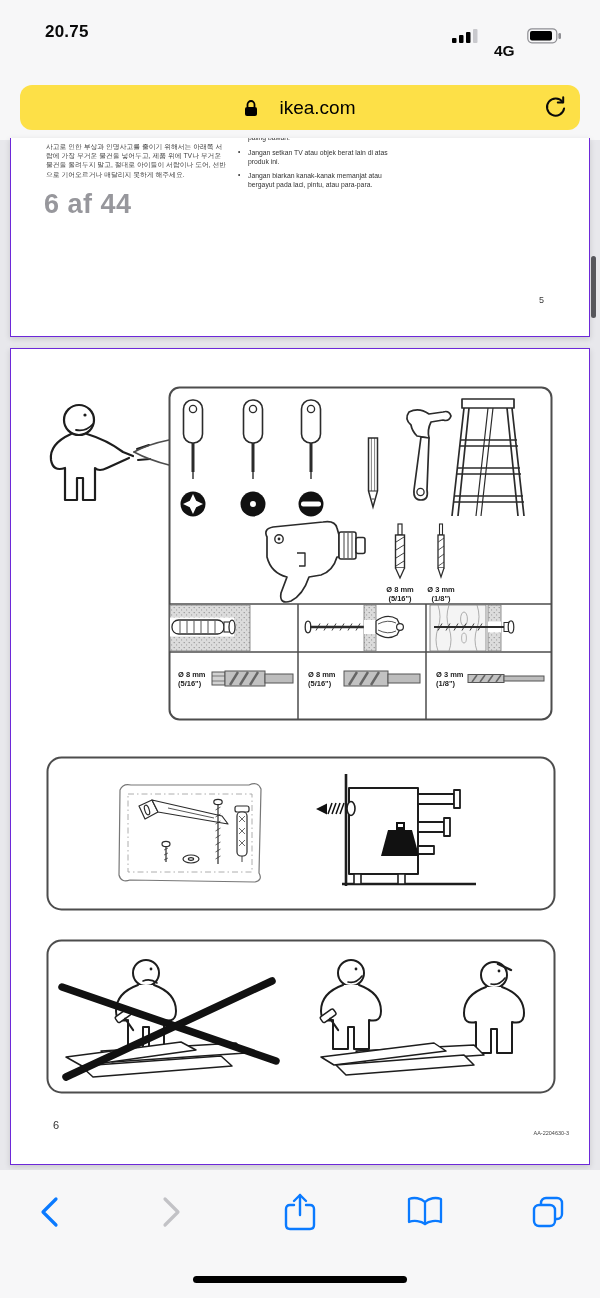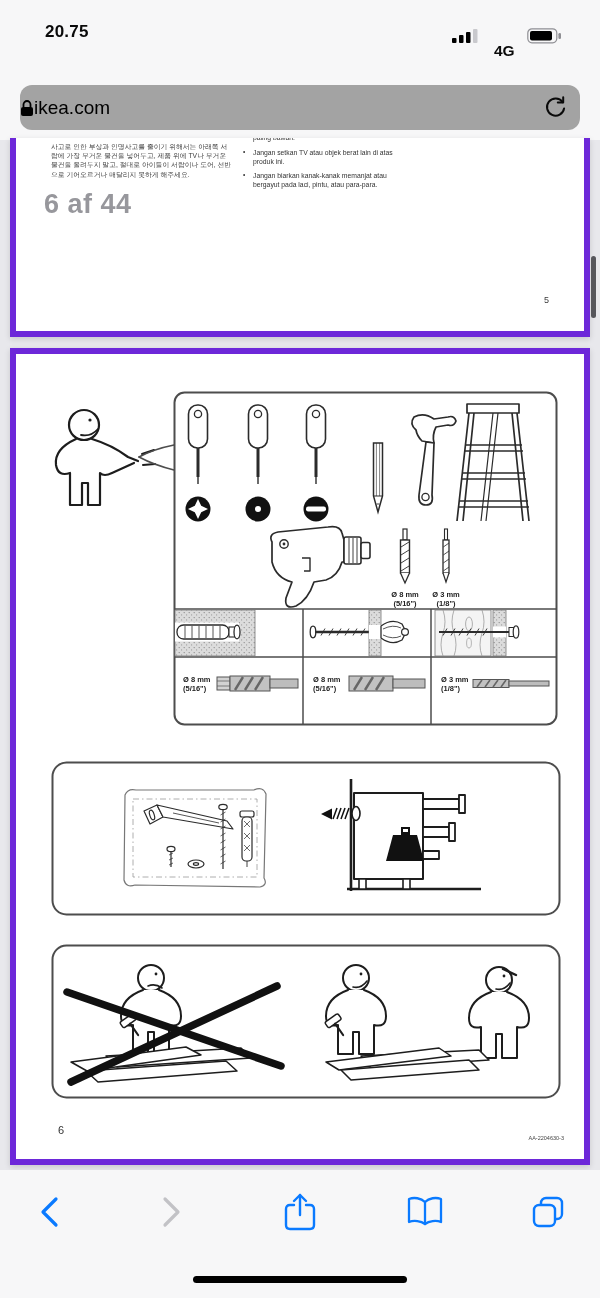--- a/index.html
+++ b/index.html
@@ -5,28 +5,28 @@
   * { margin:0; padding:0; box-sizing:border-box; }
   html,body { width:600px; height:1298px; overflow:hidden; }
   body { font-family:"Liberation Sans", sans-serif; background:#f7f7f8; position:relative; }
   .abs { position:absolute; }
 
   
   .time { left:45px; top:22px; font-size:17px; font-weight:700; color:#0a0a0a; letter-spacing:.2px; }
   .net-label { left:494px; top:26px; font-size:15.5px; font-weight:600; color:#0a0a0a;margin-top:16px; }
 
   
-  .url-pill { left:20px; top:85px; width:560px; height:45px; background:#a3a3a3; border-radius:12px;
-              display:flex; align-items:center; justify-content:flex-start; gap:0; }
+  .url-pill { left:20px; top:85px; width:560px; height:45px; background:#fde047; border-radius:12px;
+              display:flex; align-items:center; justify-content:center; gap:21px; }
   .url-text { font-size:19px; color:#000; }
   .reload { position:absolute; right:13px; top:10px; }
 
   
   .viewport { left:0; top:140px; width:600px; height:1030px; background:#e8e8ec; }
-  .page { position:absolute; left:10px; width:580px; background:#fff; border:6px solid #6d28d9;
+  .page { position:absolute; left:10px; width:580px; background:#fff; border:1px solid #6d28d9;
           box-shadow:0 2px 6px rgba(0,0,0,.14); overflow:hidden; }
   .page5 { top:-2px; height:199px; border-top:none; }
   .page6 { top:208px; height:817px; }
   .korean { position:absolute; left:35px; top:4px; width:182px; font-size:6.8px; line-height:1.36; color:#3b3b3b; }
   .clipline { position:absolute; left:237px; top:-4px; font-size:6.8px; color:#333; }
   .bullets { position:absolute; left:225px; top:10px; width:172px; }
   .bullet { position:relative; padding-left:12px; font-size:6.8px; line-height:1.38; color:#333; margin-bottom:4px; }
   .bullet::before { content:"•"; position:absolute; left:2px; top:0; font-size:6.5px; color:#333; }
   .pnum5 { position:absolute; left:528px; top:157px; font-size:9px; color:#3b3b3b; }
   .page-indicator { left:44px; top:49px; font-size:27px; font-weight:600; color:#97979c; letter-spacing:.5px; }

